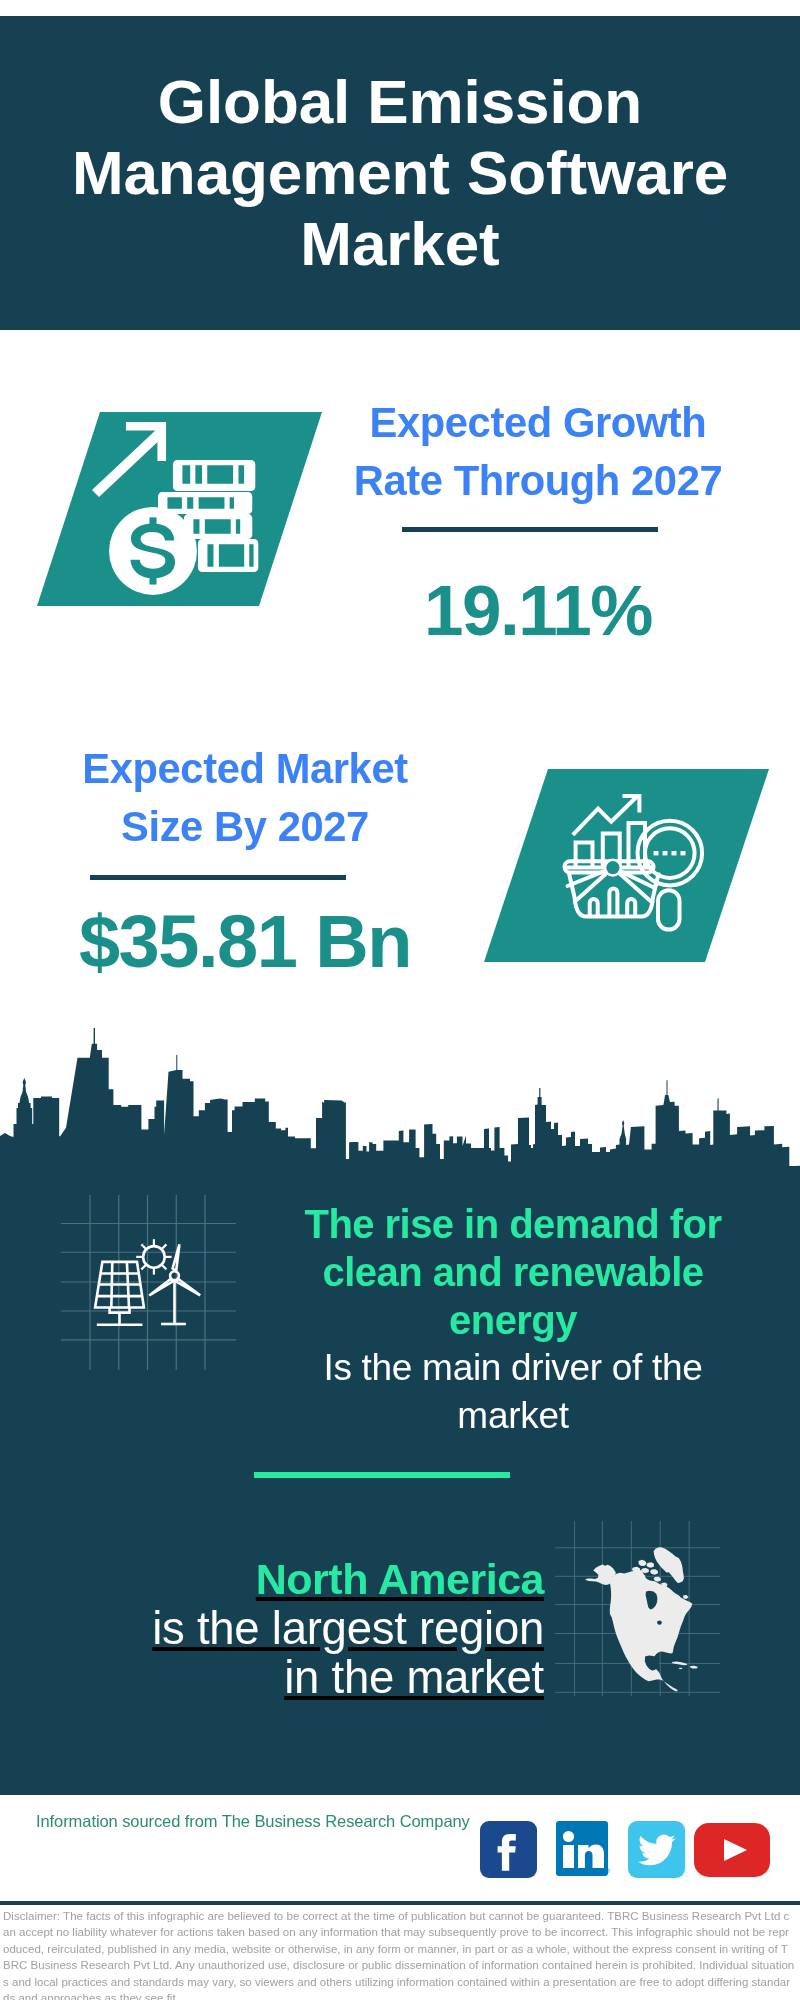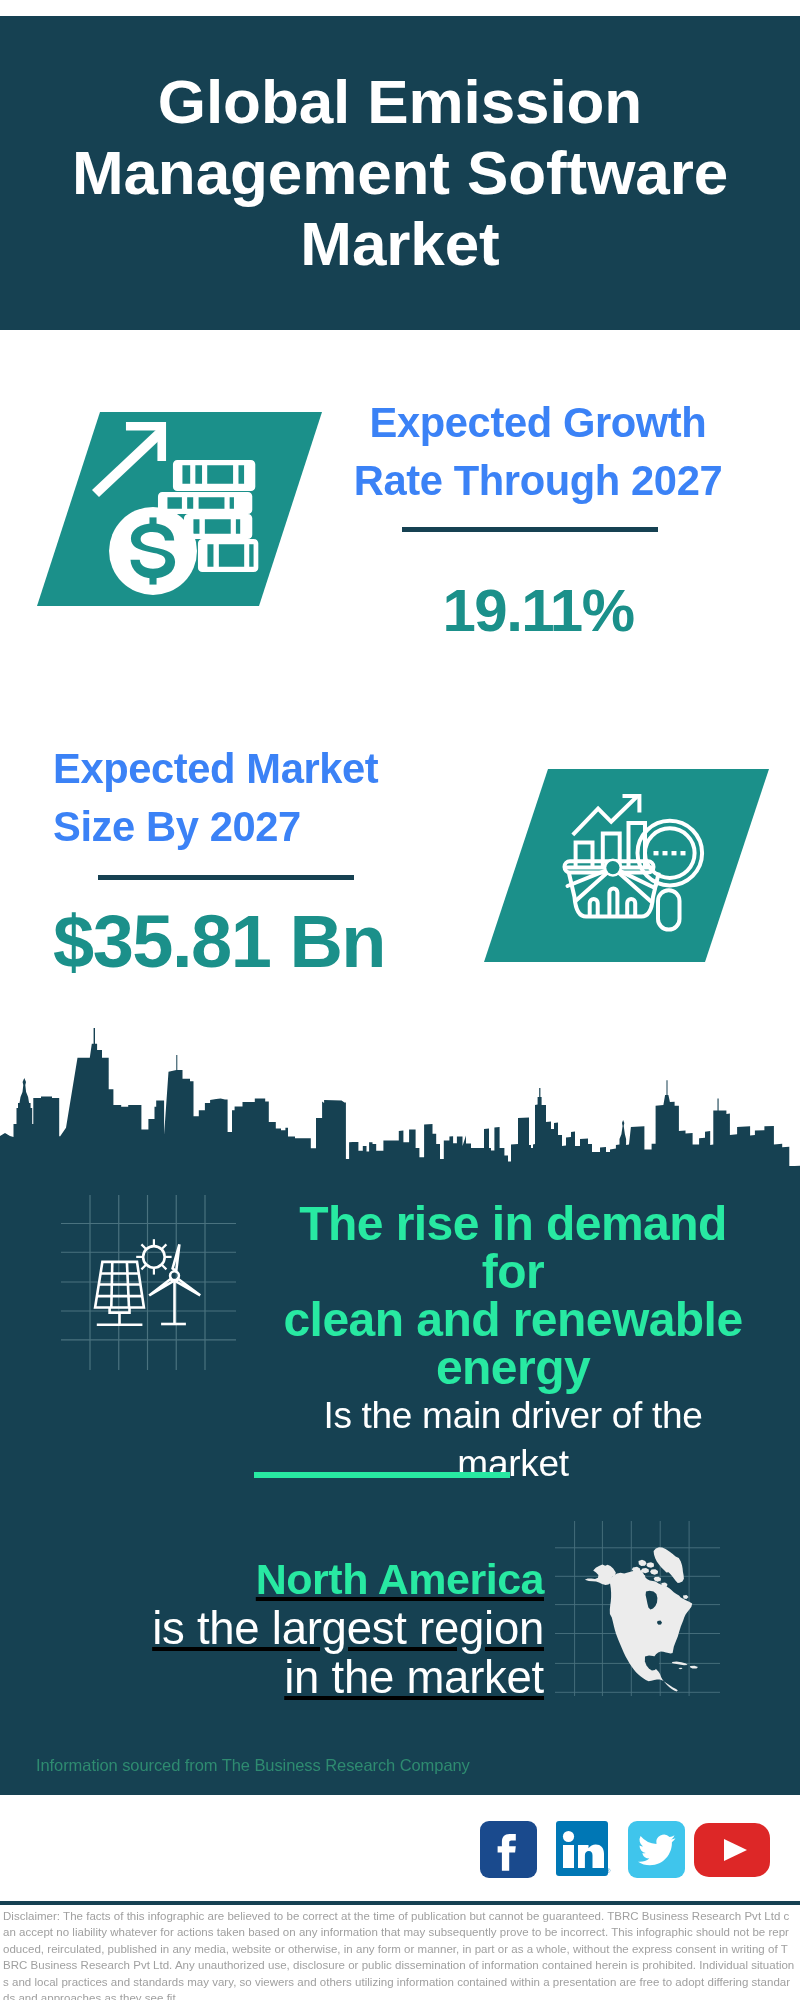--- a/index.html
+++ b/index.html
@@ -12,40 +12,40 @@
   .header { position:absolute; left:0; top:0; width:800px; height:314px; background:#164152; }
   .header-title { position:absolute; left:20px; top:50px; width:760px; text-align:center;
     color:#ffffff; font-size:62px; font-weight:bold; line-height:71px; letter-spacing:-0.1px; }
 
   
   .stat-label { color:#3b82f6; font-weight:bold; font-size:41.7px; line-height:58px; letter-spacing:-0.4px; }
   .stat-rule  { background:#164152; height:5px; }
   .stat-value { color:#1B908A; font-weight:bold; letter-spacing:-1.5px; }
   #stat1-text { position:absolute; left:338px; top:378px; width:400px; text-align:center; }
   #stat1-text .stat-rule  { width:256px; margin:17px 0 0 64px; }
-  #stat1-text .stat-value { font-size:60px; line-height:96px; margin-top:31px; }
-  #stat2-text { position:absolute; left:53px; top:724px; width:400px; }
+  #stat1-text .stat-value { font-size:71px; line-height:96px; margin-top:31px; }
+  #stat2-text { position:absolute; left:45px; top:724px; width:400px; text-align:center; }
   #stat2-text .stat-rule  { width:256px; margin:19px 0 0 45px; }
   #stat2-text .stat-value { font-size:74px; line-height:74px; margin-top:25px; }
   .icon-tile { position:absolute; }
 
   
   .dark-body { position:absolute; left:0; top:1150px; width:800px; height:629px; background:#164152; }
   .skyline   { position:absolute; left:0; top:1000px; width:800px; height:160px; }
 
   .driver-text { position:absolute; left:280px; top:1184px; width:466px; text-align:center; }
-  .mint      { color:#28E9A2; font-weight:bold;  font-size:48px; line-height:48px; letter-spacing:-0.55px; }
+  .mint      { color:#28E9A2; font-weight:bold;  font-size:40px; line-height:48px; letter-spacing:-0.55px; }
   .whitetext { color:#ffffff; font-weight:normal; font-size:37px; line-height:48px; letter-spacing:-0.3px; }
   .mint-rule { position:absolute; left:254px; top:1456px; width:256px; height:6px; background:#28E9A2; }
   .region-text { position:absolute; left:54px; top:1538px; width:490px; text-align:right;text-decoration:underline; }
   .region-text .mint      { font-size:43px; line-height:50px; letter-spacing:-0.5px; }
   .region-text .whitetext { font-size:45.5px; line-height:49px; letter-spacing:-0.25px; }
 
   
-  .source-text { position:absolute; left:36px; top:1736px; color:#2E8B70; font-size:16.5px;
+  .source-text { position:absolute; left:36px; top:1792px; color:#2E8B70; font-size:16.5px;
       line-height:26px; letter-spacing:-0.08px; white-space:nowrap; }
   .social { position:absolute; }
   .footer-divider { position:absolute; left:0; top:1885px; width:800px; height:4px; background:#164152; }
   .disclaimer { position:absolute; left:3px; top:1892px; width:792px; color:#a0a0a0;
       font-size:11.5px; line-height:16.4px; text-align:left; word-break:break-all; letter-spacing:0.02px; }
 </style>
 </head>
 <body>
 
 <div class="page">

